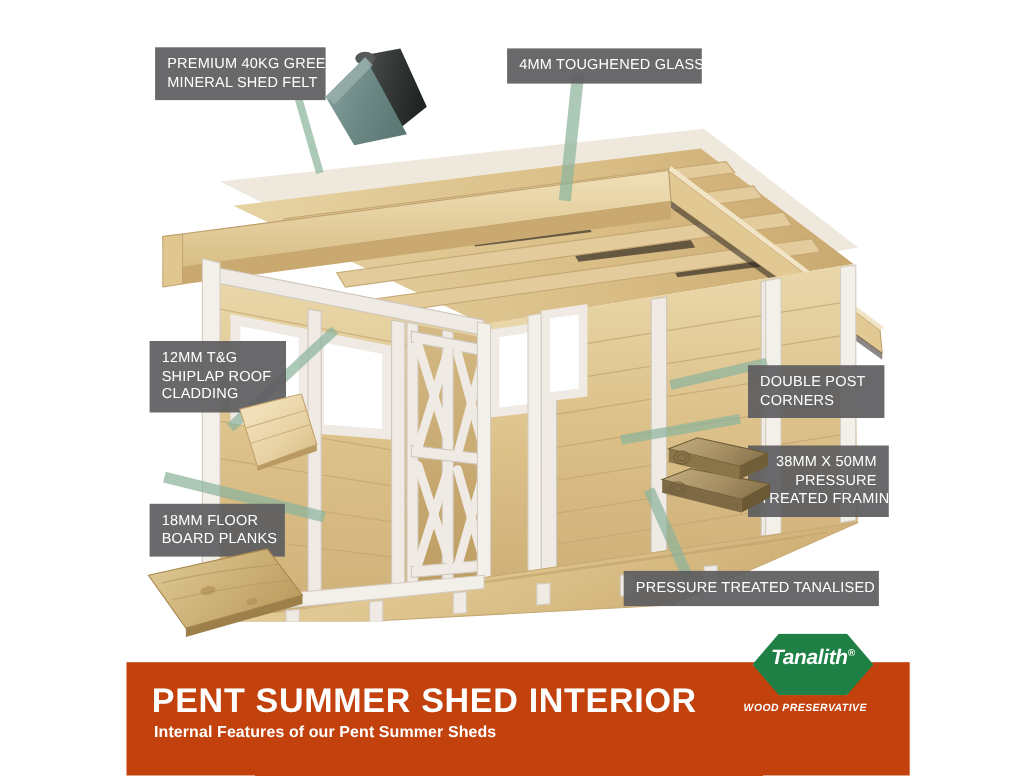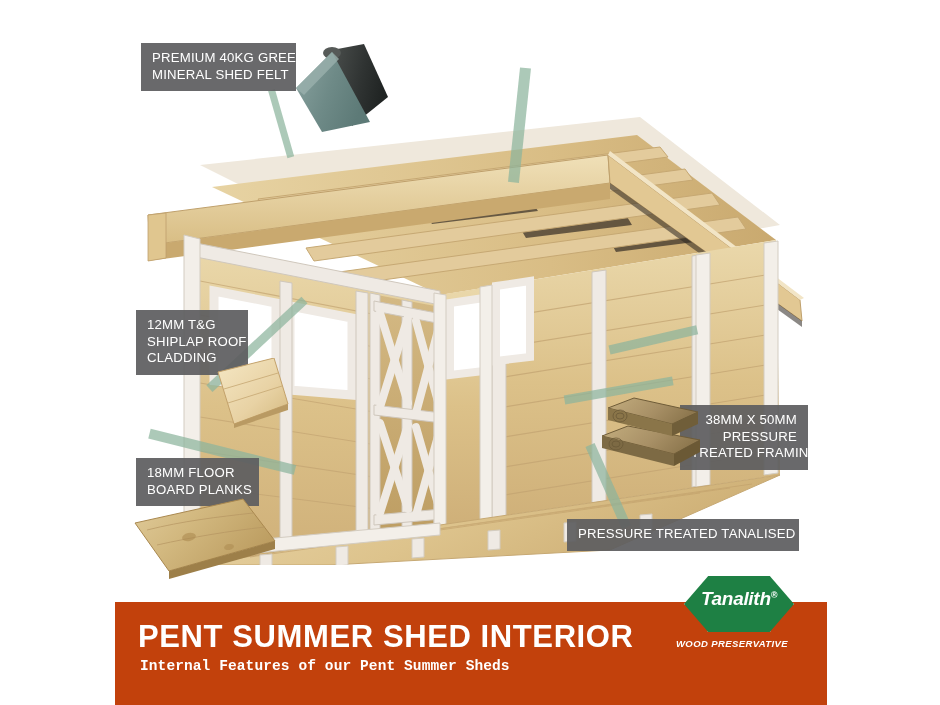--- a/index.html
+++ b/index.html
@@ -33,21 +33,20 @@
   }
   #banner-title{
     position:absolute;left:23px;top:17px;
     color:#ffffff;font-size:31px;font-weight:bold;letter-spacing:.6px;
     white-space:nowrap;
   }
   #banner-sub{
     position:absolute;left:25px;top:56px;
     color:#ffffff;font-size:14.5px;font-weight:bold;letter-spacing:.1px;
     white-space:nowrap;
-    font-family:Liberation Mono, monospace;
   }
   
   #logo{position:absolute;left:676px;top:576px;width:126px;height:86px;z-index:70;font-style:italic;}
   #logo-hex{
     position:absolute;left:8px;top:0;width:110px;height:56px;
     background:#1e8044;
     clip-path:polygon(22% 0,78% 0,100% 50%,78% 100%,22% 100%,0 50%);
     border-radius:4px;
     box-shadow:0 0 0 3px #ffffff;
   }
@@ -328,32 +327,39 @@
         <ellipse cx="18" cy="52" rx="4" ry="3"></ellipse>
       </g>
     </svg>
   </div>
 
   <div class="callout" style="left:141px;top:43px;width:155px;">
     <span>PREMIUM 40KG GREEN</span>
     <span>MINERAL SHED FELT</span>
   </div>
 
-
-  <div class="callout" style="left:136px;top:310px;width:112px;">
+  <div class="callout" style="left:461px;top:44px;width:177px;">
+    <span>4mm TOUGHENED GLASS</span>
+  </div>
+
+  <div class="callout" style="left:136px;top:310px;width:124px;">
     <span>12mm T&amp;G</span>
     <span>SHIPLAP ROOF</span>
     <span>CLADDING</span>
   </div>
 
   <div class="callout" style="left:136px;top:458px;width:123px;">
     <span>18mm FLOOR</span>
     <span>BOARD PLANKS</span>
   </div>
 
+  <div class="callout" style="left:680px;top:332px;width:124px;">
+    <span>DOUBLE POST</span>
+    <span>CORNERS</span>
+  </div>
 
   <div class="callout" style="left:680px;top:405px;width:128px;text-align:right;">
     <span>38mm X 50mm</span>
     <span>PRESSURE</span>
     <span>TREATED FRAMING</span>
   </div>
 
   <div class="callout" style="left:567px;top:519px;width:232px;text-align:center;">
     <span>PRESSURE TREATED TANALISED</span>
   </div>

